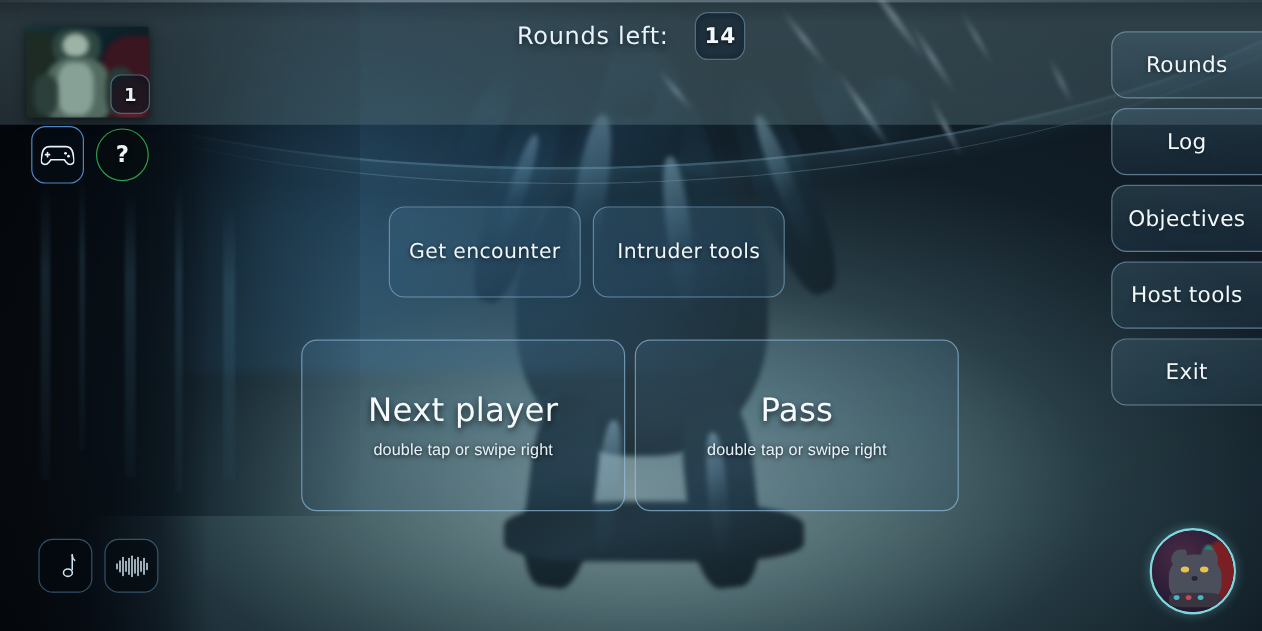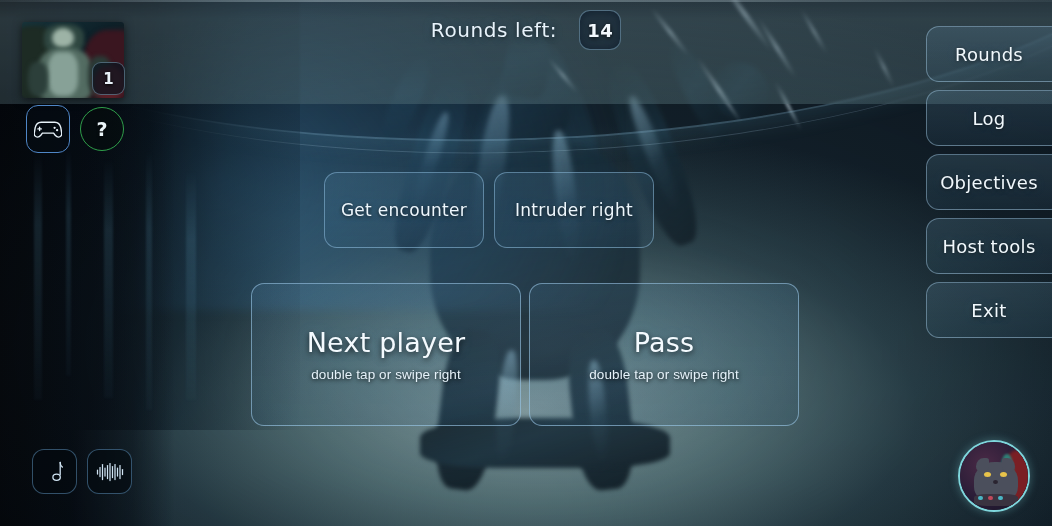--- a/index.html
+++ b/index.html
@@ -380,21 +380,21 @@
       <div id="help-button">
         <span id="help-glyph">?</span>
       </div>
     </div>
 
     <div id="action-row">
       <div id="btn-get-encounter" class="act-btn">
         <span>Get encounter</span>
       </div>
       <div id="btn-intruder-move" class="act-btn">
-        <span>Intruder right</span>
+        <span>Intruder tools</span>
       </div>
     </div>
 
     <div id="turn-row">
       <div class="turn-btn">
         <span class="turn-title">Next player</span>
         <span class="turn-sub">double tap or swipe right</span>
       </div>
       <div class="turn-btn">
         <span class="turn-title">Pass</span>

